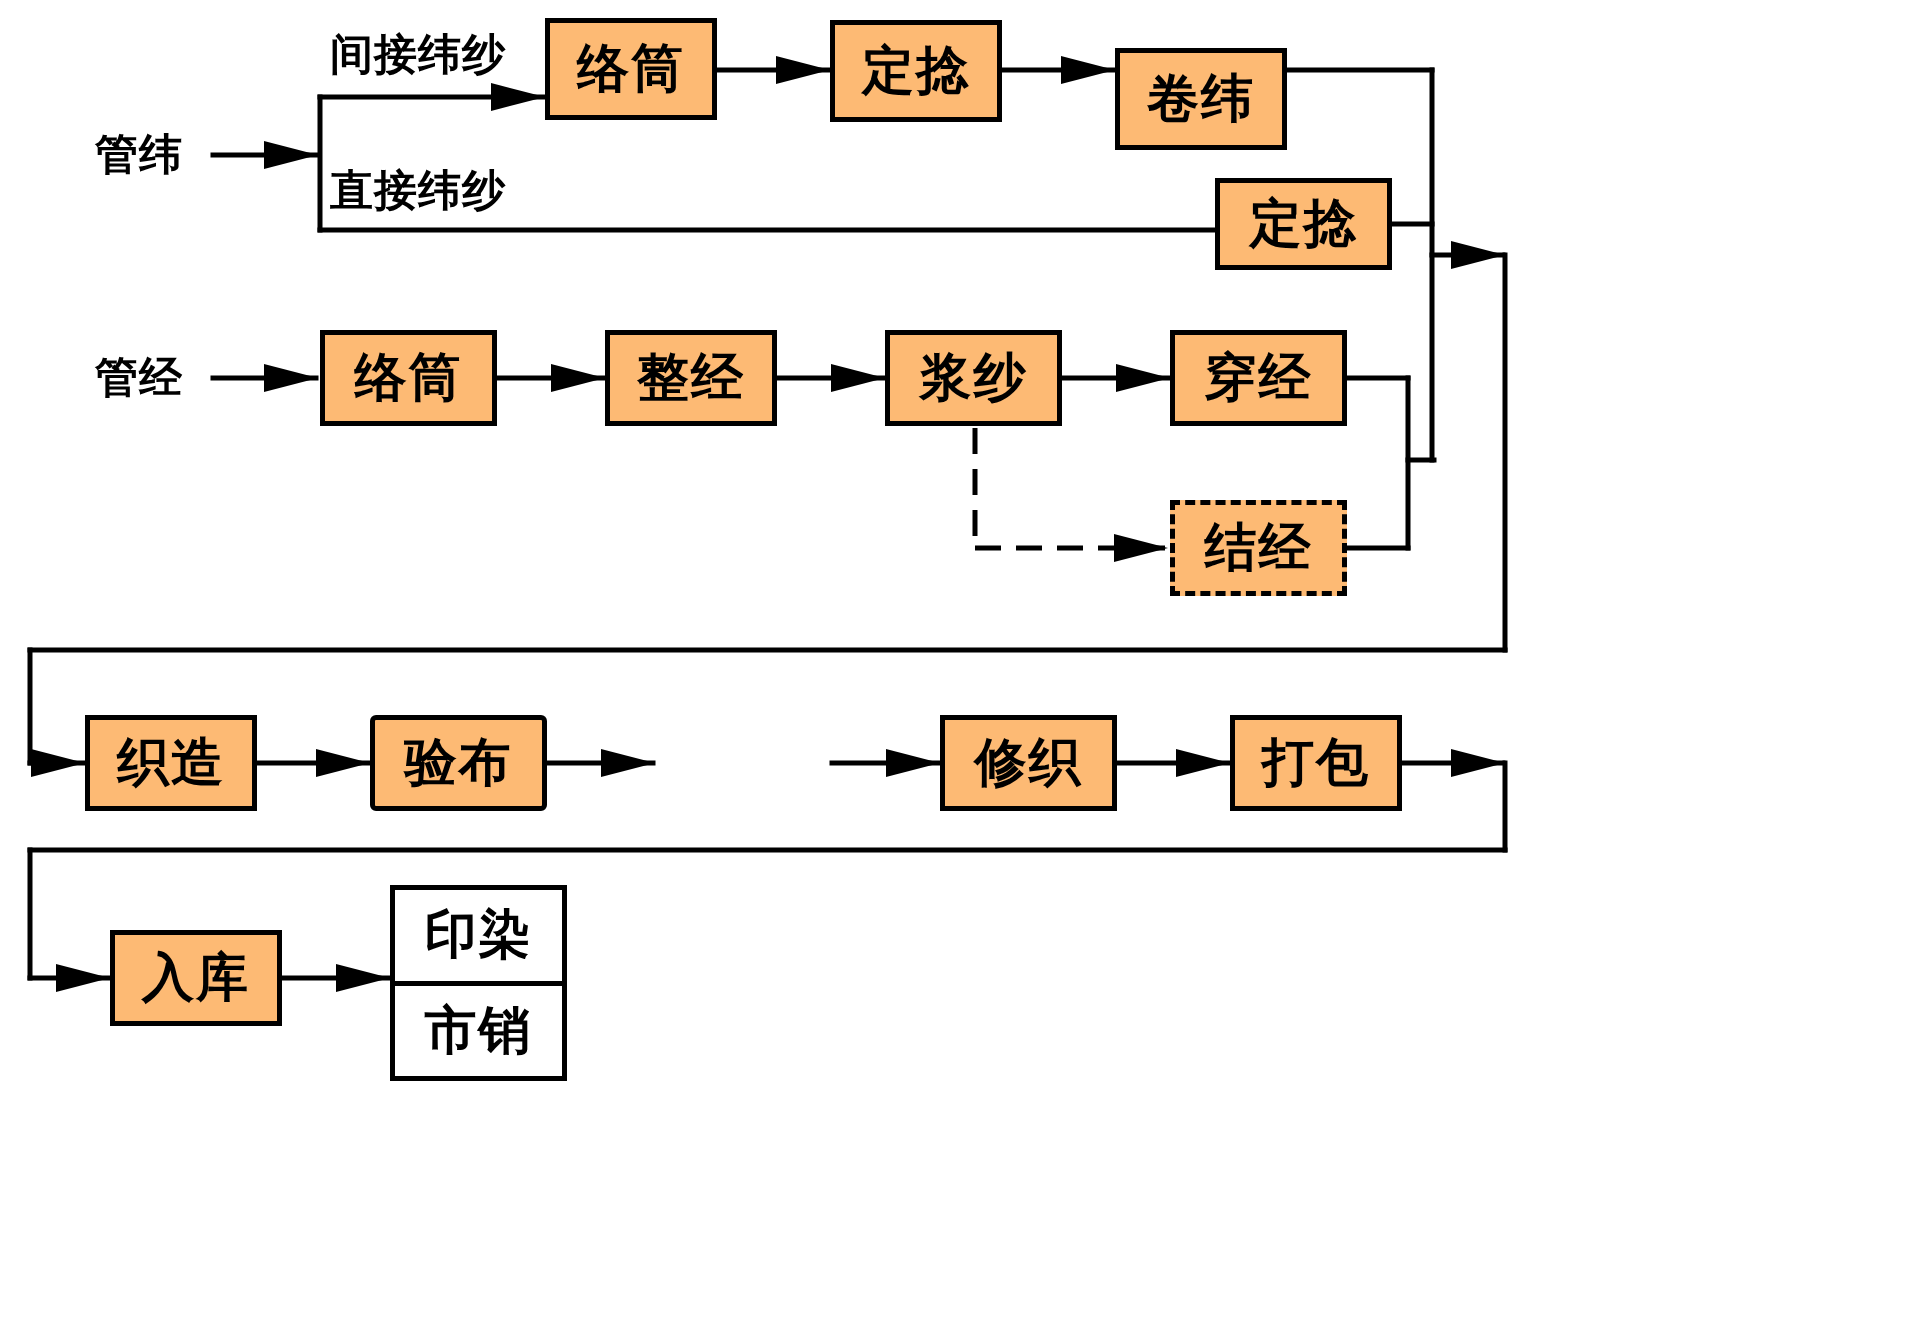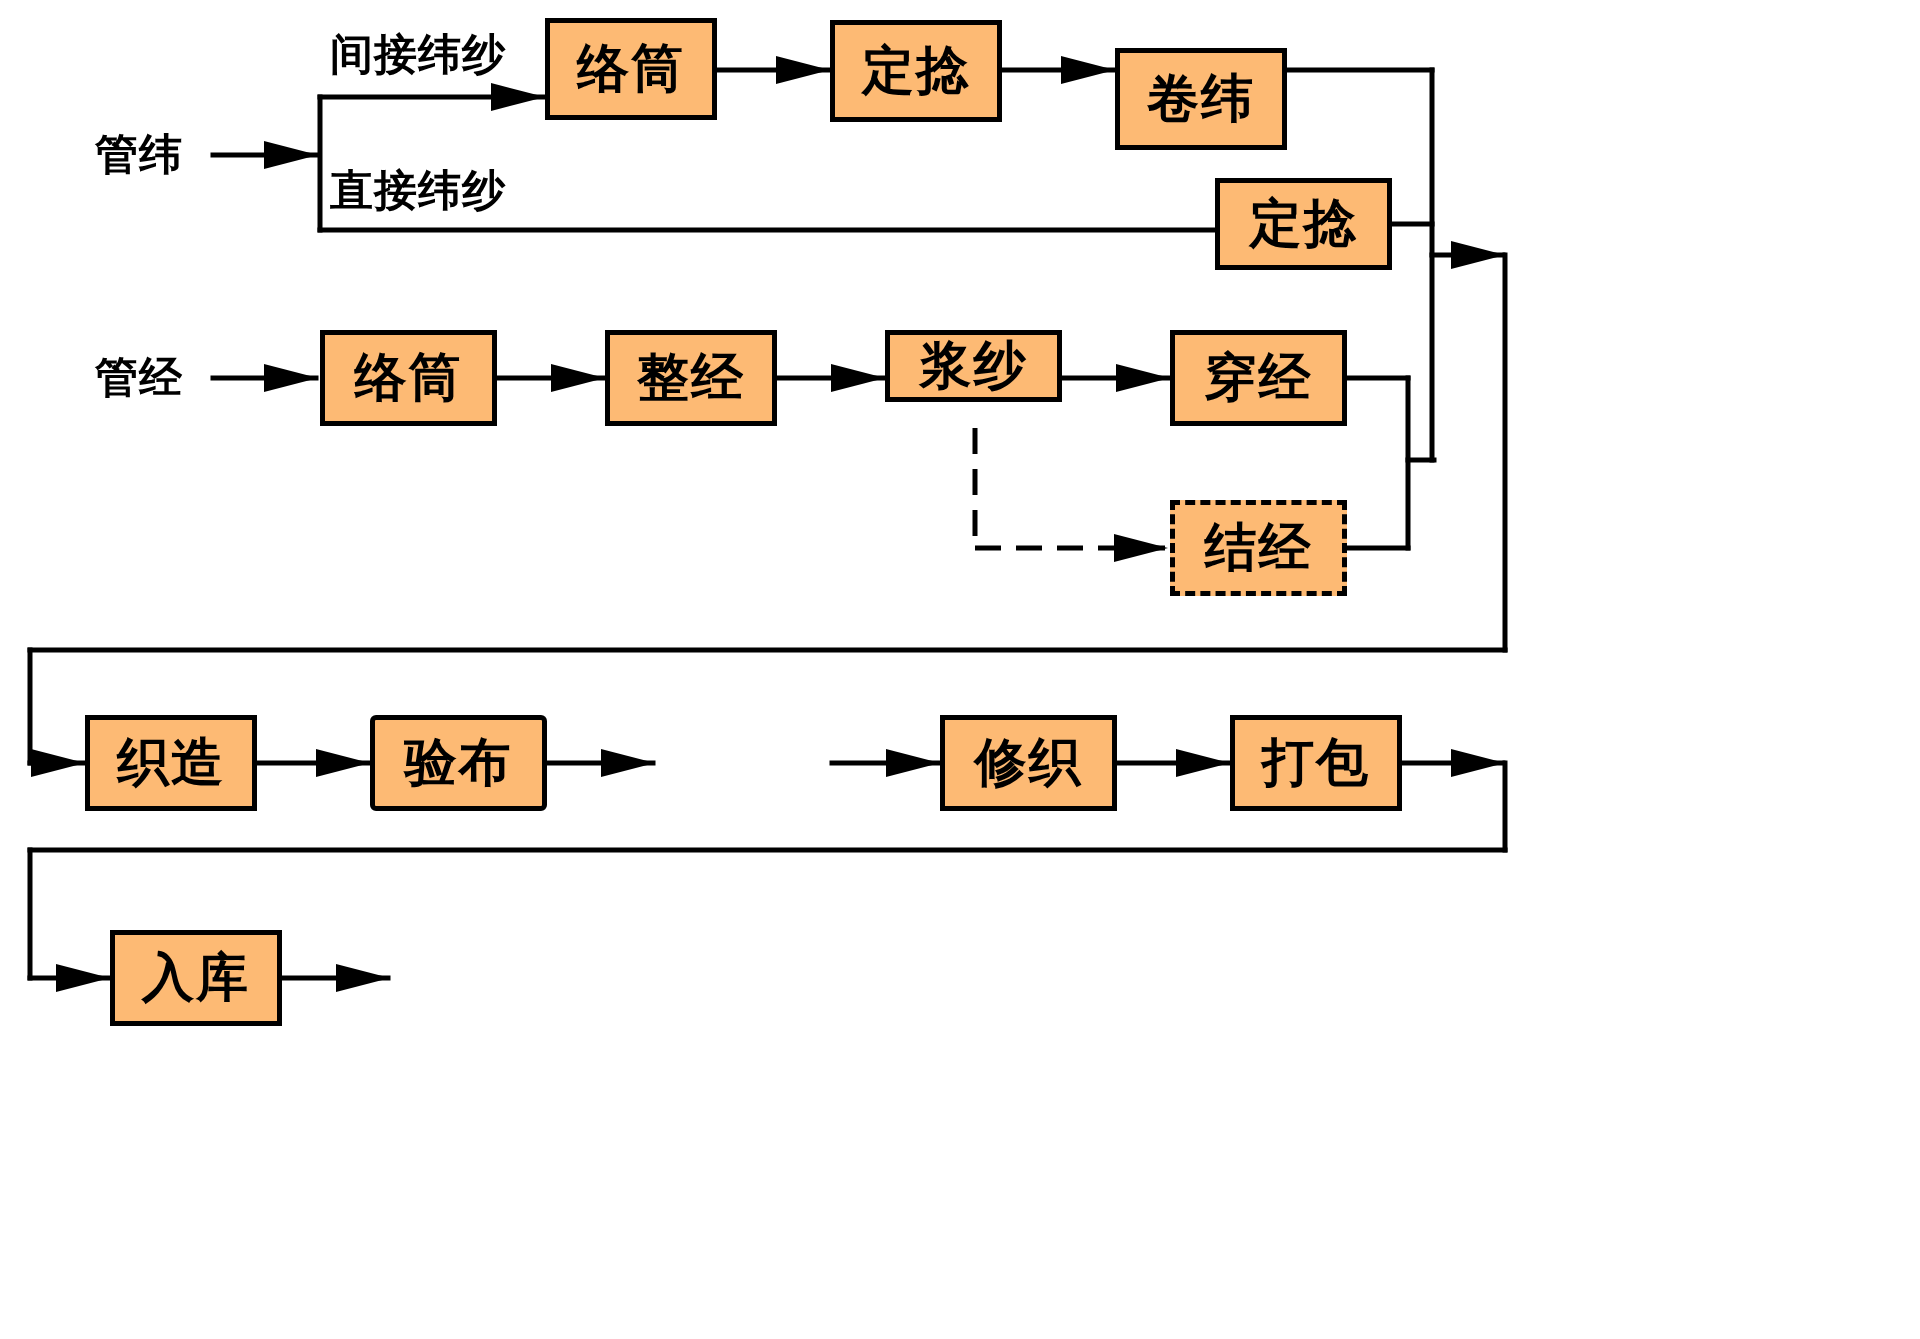--- a/index.html
+++ b/index.html
@@ -127,21 +127,21 @@
   <div class="box" style="left:1215px; top:178px; width:177px; height:92px;">
     <span>定捻</span>
   </div>
 
   <div class="box" style="left:320px; top:330px; width:177px; height:96px;">
     <span>络筒</span>
   </div>
   <div class="box" style="left:605px; top:330px; width:172px; height:96px;">
     <span>整经</span>
   </div>
-  <div class="box" style="left:885px; top:330px; width:177px; height:72px;">
+  <div class="box" style="left:885px; top:330px; width:177px; height:96px;">
     <span>浆纱</span>
   </div>
   <div class="box" style="left:1170px; top:330px; width:177px; height:96px;">
     <span>穿经</span>
   </div>
   <div class="box dashed" style="left:1170px; top:500px; width:177px; height:96px;">
     <span>结经</span>
   </div>
 
   <div class="box" style="left:85px; top:715px; width:172px; height:96px;">
@@ -154,14 +154,22 @@
     <span>修织</span>
   </div>
   <div class="box" style="left:1230px; top:715px; width:172px; height:96px;">
     <span>打包</span>
   </div>
 
   <div class="box" style="left:110px; top:930px; width:172px; height:96px;">
     <span>入库</span>
   </div>
 
+  <div class="stackbox" style="left:390px; top:885px; width:177px; height:196px;">
+    <div class="cell top">
+      <span>印染</span>
+    </div>
+    <div class="cell">
+      <span>市销</span>
+    </div>
+  </div>
 
 </div>
 
 </body></html>

